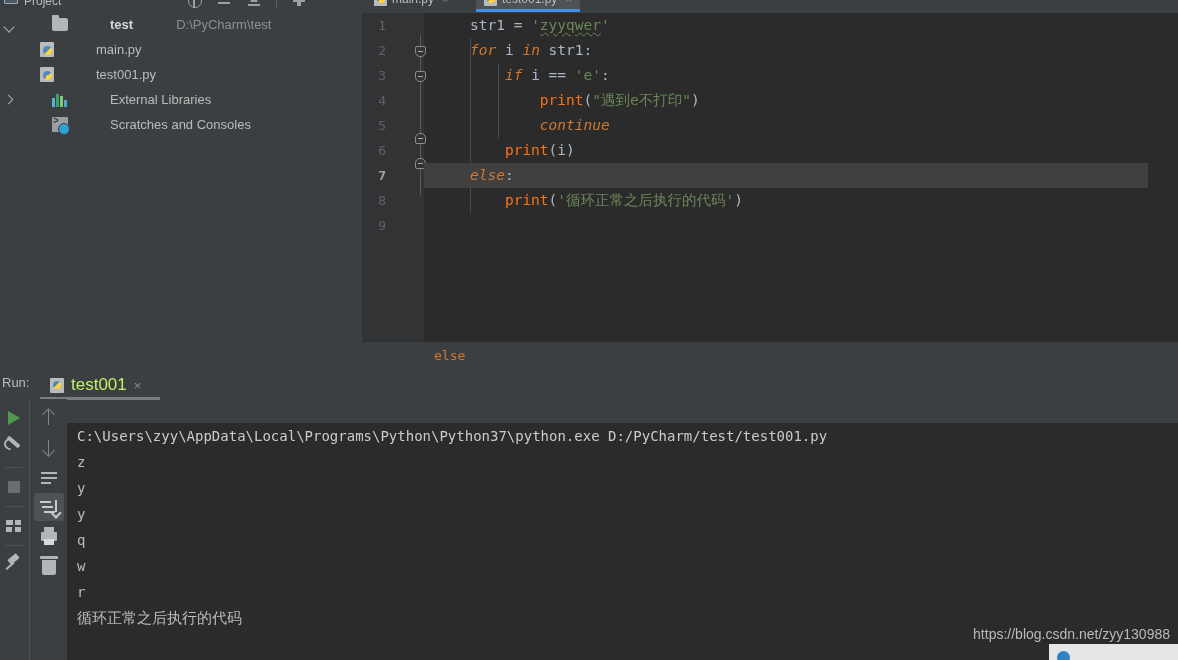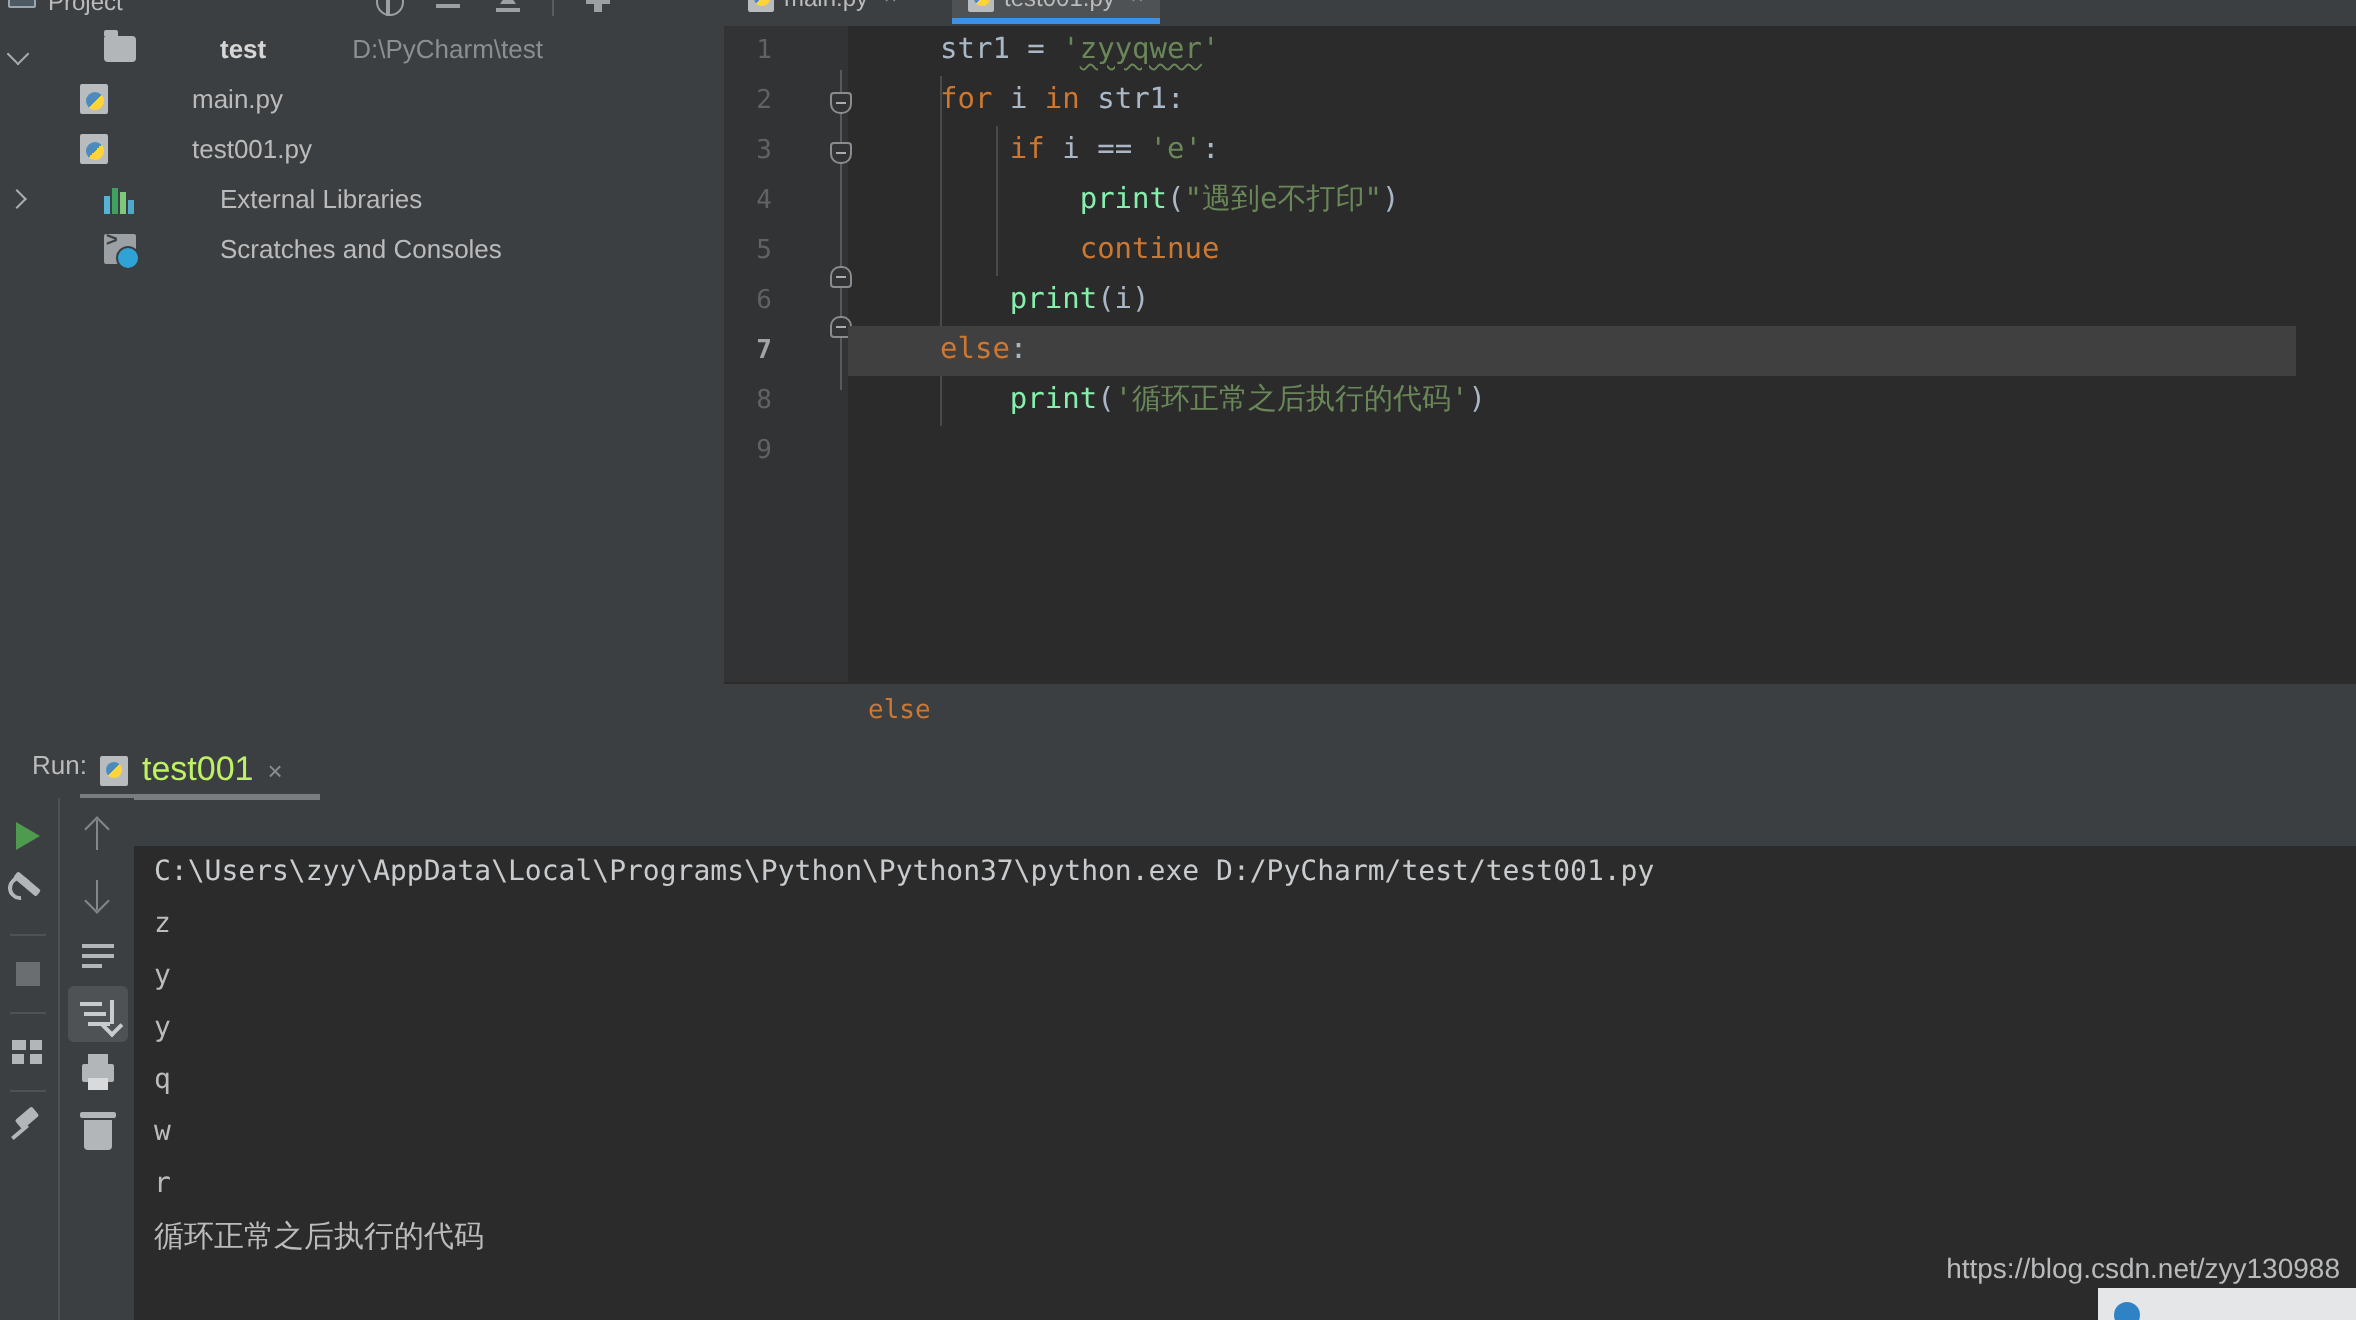--- a/index.html
+++ b/index.html
@@ -175,24 +175,24 @@
   .fold.bot { border-radius: 5px 5px 2px 2px; }
   .code {
     position: absolute; left: 62px; top: 0; right: 0; height: 100%;
     font-family: "DejaVu Sans Mono", monospace; font-size: 14.5px;
   }
   .code-line { height: 25px; line-height: 25px; padding-left: 46px; white-space: pre; }
   .code-line.hl { background: #404040; }
   .indent-guide {
     position: absolute; width: 1px; background: #4a4a4a;
   }
-  .k  { color: #cc7832; }      
+  .k  { color: #cc7832; font-style: italic; }      
   .id { color: #a9b7c6; }      
   .s  { color: #6a8759; }      
-  .fn { color: #86efac; }      
+  .fn { color: #f97316; }      
   .s-underline {
     color: #6a8759;
     text-decoration: underline wavy #6a8759;
     text-decoration-thickness: 1px;
     text-underline-offset: 2px;
   }
   .breadcrumb {
     position: absolute; left: 362px; top: 341px; width: 816px; height: 27px;
     background: #3c3f41; border-top: 1px solid #2b2b2b;
     display: flex; align-items: center; padding-left: 72px;
@@ -208,21 +208,21 @@
   
   .runpanel {
     position: absolute; left: 0; top: 368px; width: 1178px; height: 292px;
     background: #3c3f41;
   }
   .run-header {
     position: absolute; left: 0; top: 0; width: 1178px; height: 31px;
     background: #3c3f41;
   }
   .run-label {
-    position: absolute; left: 16px; top: 7px; font-size: 13px; color: #bbbbbb;
+    position: absolute; left: 2px; top: 7px; font-size: 13px; color: #bbbbbb;
   }
   .run-tab {
     position: absolute; left: 40px; top: 3px; height: 28px;
     display: flex; align-items: center; gap: 7px; padding: 0 10px;
   }
   .run-tab .py-ic { width: 14px; height: 15px; }
   .run-tab-label { font-size: 17px; color: #bef264; }
   .run-tab-close { color: #8a8d8f; font-size: 13px; }
   .run-tab-underline {
     position: absolute; left: 40px; top: 29px; width: 120px; height: 3px; background: #7a7d7f;

